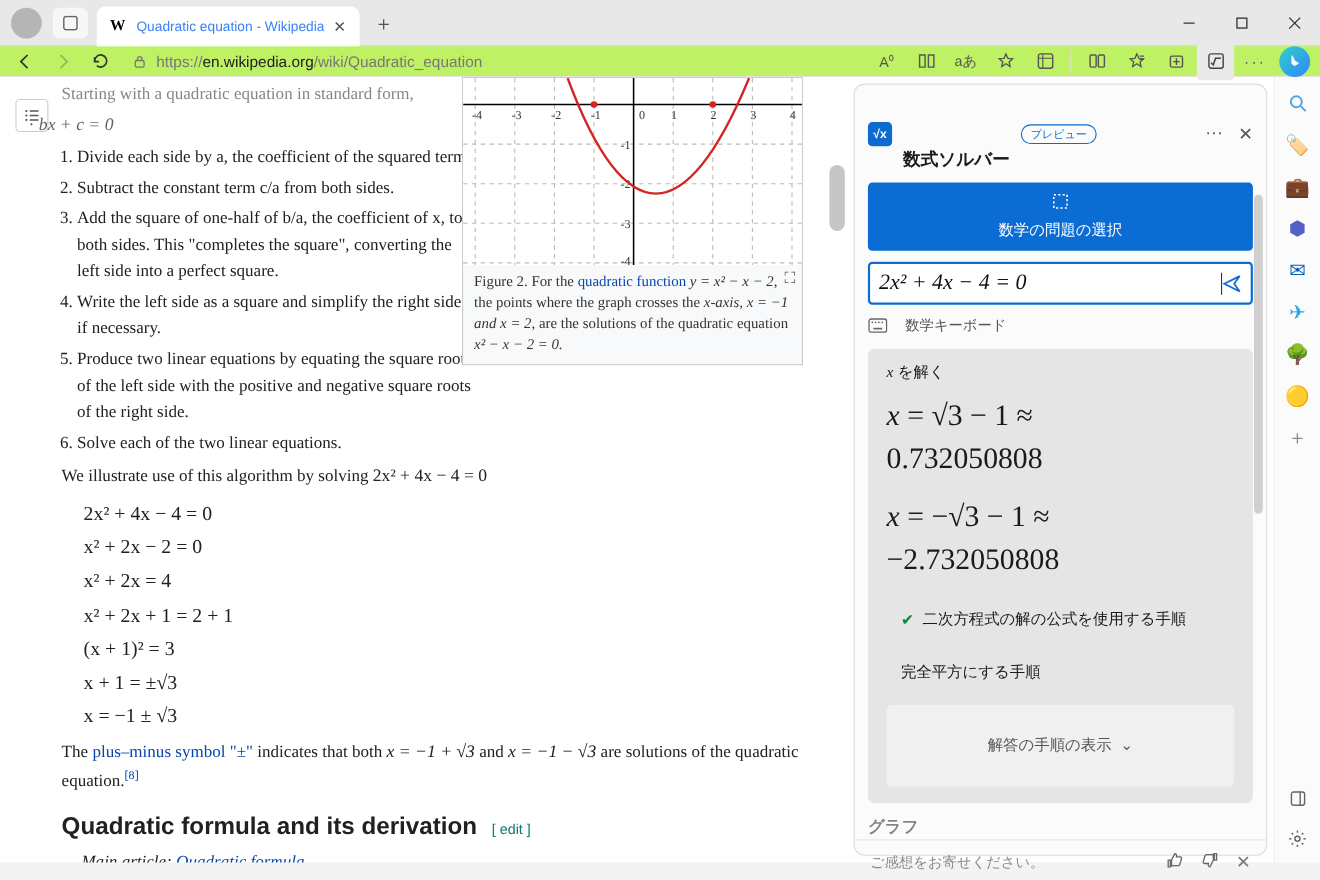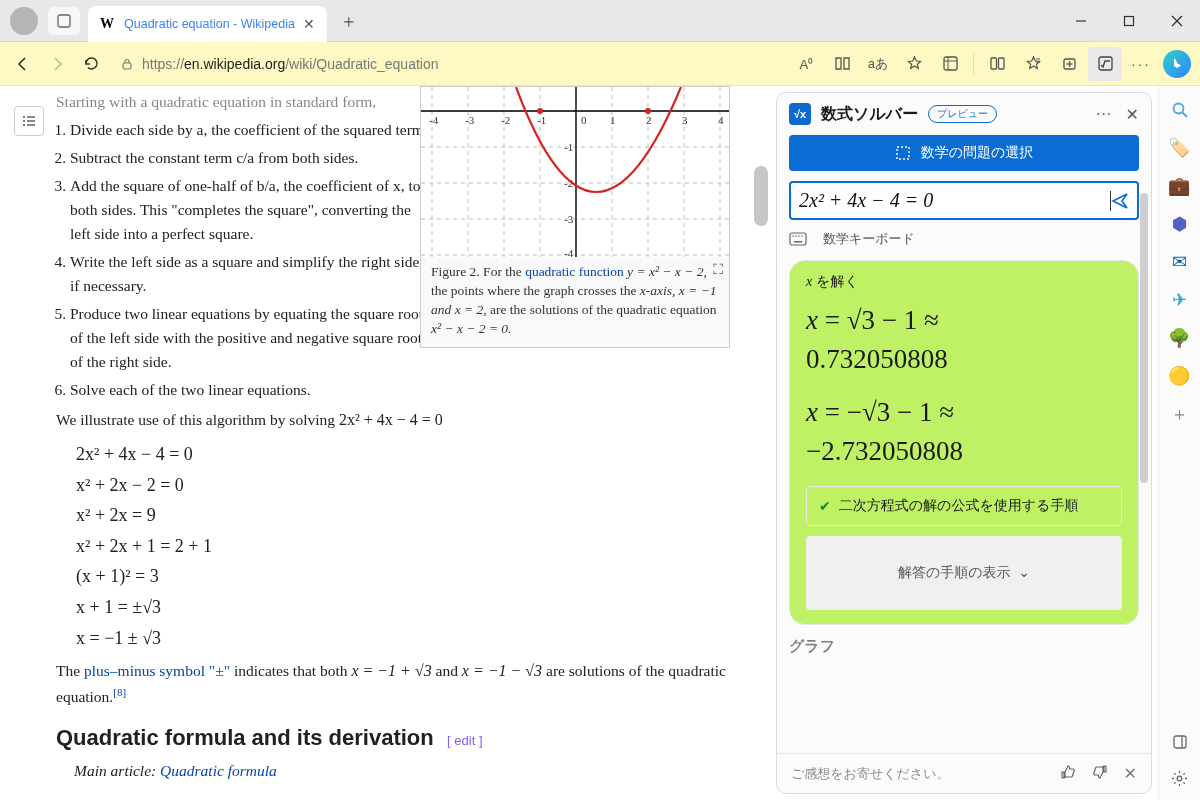--- a/index.html
+++ b/index.html
@@ -44,22 +44,22 @@
   margin-top:6px;
 }
 .tab .favicon { width:16px;height:16px;font-weight:bold;font-family:serif;color:#000; }
 .tab .tab-title { font-size: 12.5px; color:#3b82f6;}
 .tab .close { font-size: 14px; color:#555; cursor:pointer;}
 .newtab { width:28px;height:28px;display:flex;align-items:center;justify-content:center;margin-left:8px;color:#555;font-size:18px;}
 .win-controls { margin-left:auto;display:flex;gap:2px;}
 .win-controls div { width:46px;height:42px;display:flex;align-items:center;justify-content:center;font-size:12px;color:#444;}
 
 .toolbar {
-  height: 44px;
-  background: #fef9c3;
+  height: 28px;
+  background: #bef264;
   display: flex; align-items: center;
   padding: 0 6px;
   border-bottom: 1px solid #e2e2e2;
 }
 .ticon {
   width: 34px; height: 34px;
   display: flex; align-items: center; justify-content: center;
   color: #555; border-radius: 4px;
 }
 .urlbar {
@@ -100,21 +100,21 @@
   background:#fff;
 }
 .page-inner { margin-left:44px; padding-top:4px; max-width:700px;}
 .page p { margin: 0 0 4px; }
 ol.steps { margin: 4px 0 6px 14px; }
 ol.steps li { margin-bottom: 4px; }
 .ital { font-style: italic; font-family: Georgia, serif;}
 .mathline { font-family: "Cambria Math", "Times New Roman", serif; font-size:16px;}
 .eqblock { margin: 6px 0 6px 20px; font-family:"Cambria Math","Times New Roman",serif; font-size:18px; line-height:1.7;}
 .heading { font-family:"Segoe UI",sans-serif; font-size:22px; font-weight:bold; margin-top:12px;}
-.editlink { font-size:13px;font-weight:normal;color:#8b5cf6;font-family:"Segoe UI",sans-serif;}
+.editlink { font-size:13px;font-weight:normal;color:#0f766e;font-family:"Segoe UI",sans-serif;}
 .link { color:#0645ad; }
 .sup { font-size:11px;color:#0645ad;vertical-align:super;}
 
 .figure {
   position:absolute;
   right: 40px; top: 0;
   width: 310px;
   border:1px solid #ccc;
   background:#f8f9fa;
   font-family: Georgia,serif;
@@ -148,51 +148,51 @@
 .sp-header {
   display:flex;align-items:center;
   padding:10px 12px;
   gap:10px;
 }
 .sp-logo {
   width:22px;height:22px;background:#0d6bd0;border-radius:4px;
   display:flex;align-items:center;justify-content:center;
   color:#fff;font-size:11px;font-weight:bold;
 }
-.sp-title { font-weight:600;font-size:16px;}
+.sp-title { font-weight:600;font-size:16px;margin-top:48px;}
 .sp-badge {
   font-size:10px; color:#0d6bd0; border:1px solid #0d6bd0;
   border-radius:10px; padding:1px 8px;
 }
 .sp-header-actions { margin-left:auto;display:flex;gap:14px;color:#555;font-size:16px;}
 .sp-select {
   margin:0 12px 10px;
   background:#0b6dd4;
   color:#fff;
   border-radius:4px;
   padding:9px 0;
   text-align:center;
   font-size:14px;
-  display:flex;align-items:center;justify-content:center;gap:10px;
+  display:flex;align-items:center;justify-content:center;gap:10px;flex-direction:column;
 }
 .sp-input-wrap {
   margin:0 12px 10px;
   border:2px solid #0b6dd4;border-radius:4px;
   background:#fff;
   display:flex;align-items:center;
   padding:6px 8px;
 }
 .sp-input {
   flex:1; font-family:"Cambria Math",serif;font-size:20px;font-style:italic;color:#111;
 }
 .sp-send { color:#0b6dd4;font-size:18px;}
 .sp-kb { margin:0 12px 12px; color:#555;font-size:13px;display:flex;align-items:center;gap:16px;}
 .sp-card {
-  margin:0 12px 10px; background:#bef264; border:1px solid #e6e6e6;
-  border-radius:16px; padding:12px 16px 14px;
+  margin:0 12px 10px; background:#e5e5e5; border:1px solid #e6e6e6;
+  border-radius:6px; padding:12px 16px 14px;
 }
 .sp-card-title { font-size:14px;margin-bottom:10px;font-family:"Segoe UI",sans-serif;}
 .sp-sol { font-family:"Cambria Math",serif;font-size:27px;line-height:1.45;margin-bottom:14px;}
 .sp-step {
   border:1px solid #e6e6e6;border-radius:4px;padding:10px 12px;margin-top:8px;
   font-size:14px;display:flex;align-items:center;gap:8px;
 }
 .sp-step .check { color:#0b8a3c;font-size:14px;}
 .sp-show {
   background:#f0f0f0;border-radius:4px;padding:28px;text-align:center;margin-top:10px;color:#555;font-size:14px;
@@ -395,35 +395,36 @@
       <span class="enlarge">⛶</span>
       <div class="caption">
         <span>Figure 2. For the </span><span class="link">quadratic function</span>
         <span class="ital">y = x² − x − 2</span><span>, the points where the graph crosses the </span><span class="ital">x-axis, </span><span class="ital">x = −1 and x = 2</span><span>, are the solutions of the quadratic equation </span><br>
         <span class="ital">x² − x − 2 = 0.</span>
       </div>
     </div>
 
     <div class="page-inner">
       <p style="opacity:.55">Starting with a quadratic equation in standard form,</p>
+      <p class="mathline" style="margin-left:-30px;opacity:.7">· <span class="ital">bx + c = 0</span></p>
       <ol class="steps" style="max-width:360px">
         <li>Divide each side by a, the coefficient of the squared term.</li>
         <li>Subtract the constant term c/a from both sides.</li>
         <li>Add the square of one-half of b/a, the coefficient of x, to both sides. This "completes the square", converting the left side into a perfect square.</li>
         <li>Write the left side as a square and simplify the right side if necessary.</li>
         <li style="max-width:640px">Produce two linear equations by equating the square root of the left side with the positive and negative square roots of the right side.</li>
         <li>Solve each of the two linear equations.</li>
       </ol>
       <p>
         <span>We illustrate use of this algorithm by solving </span><span class="mathline">2x² + 4x − 4 = 0</span>
       </p>
       <div class="eqblock">
         <div>2x² + 4x − 4 = 0</div>
         <div>x² + 2x − 2 = 0</div>
-        <div>x² + 2x = 9</div>
+        <div>x² + 2x = 4</div>
         <div>x² + 2x + 1 = 2 + 1</div>
         <div>(x + 1)² = 3</div>
         <div>x + 1 = ±√3</div>
         <div>x = −1 ± √3</div>
       </div>
       <p>
         <span>The </span><span class="link">plus–minus symbol "±"</span><span> indicates that both </span><span class="ital mathline">x = −1 + √3</span><span>  and </span><span class="ital mathline">x = −1 − √3</span><span>  are solutions of the quadratic equation.</span><span class="sup">[8]</span>
       </p>
       <div class="heading">
         <span>Quadratic formula and its derivation</span>
@@ -477,20 +478,23 @@
       <div class="sp-card-title"><span class="ital">x</span> を解く</div>
       <div class="sp-sol">
         <span class="ital">x</span> = √3 − 1 ≈<br>0.732050808
       </div>
       <div class="sp-sol">
         <span class="ital">x</span> = −√3 − 1 ≈<br>−2.732050808
       </div>
       <div class="sp-step">
         <span class="check">✔</span>
         <span>二次方程式の解の公式を使用する手順</span>
+      </div>
+      <div class="sp-step">
+        <span>完全平方にする手順</span>
       </div>
       <div class="sp-show">
         <span>解答の手順の表示</span>&nbsp;&nbsp;<span>⌄</span>
       </div>
     </div>
     <div class="sp-graph-title" style="opacity:.6">グラフ</div>
     <div class="sp-footer">
       <span>ご感想をお寄せください。</span>
       <div class="actions">
         <span>

